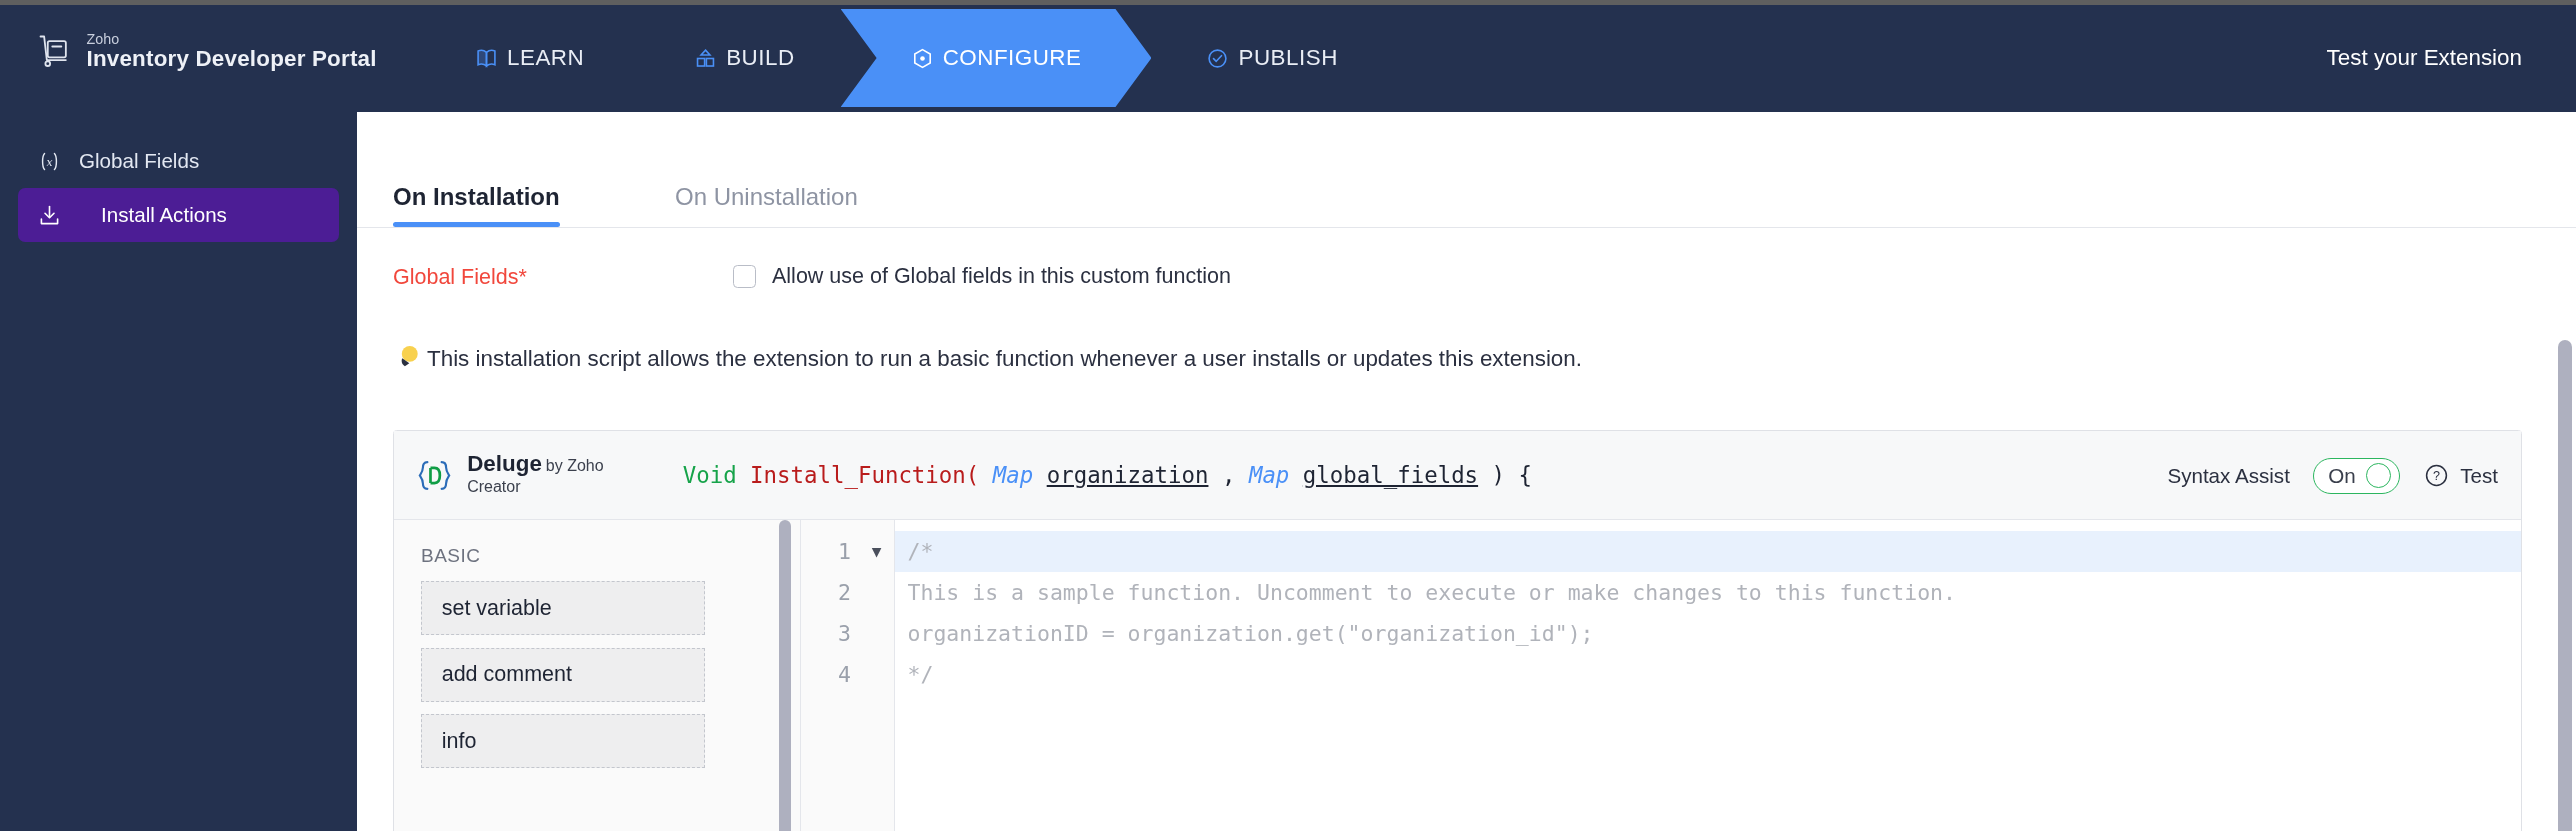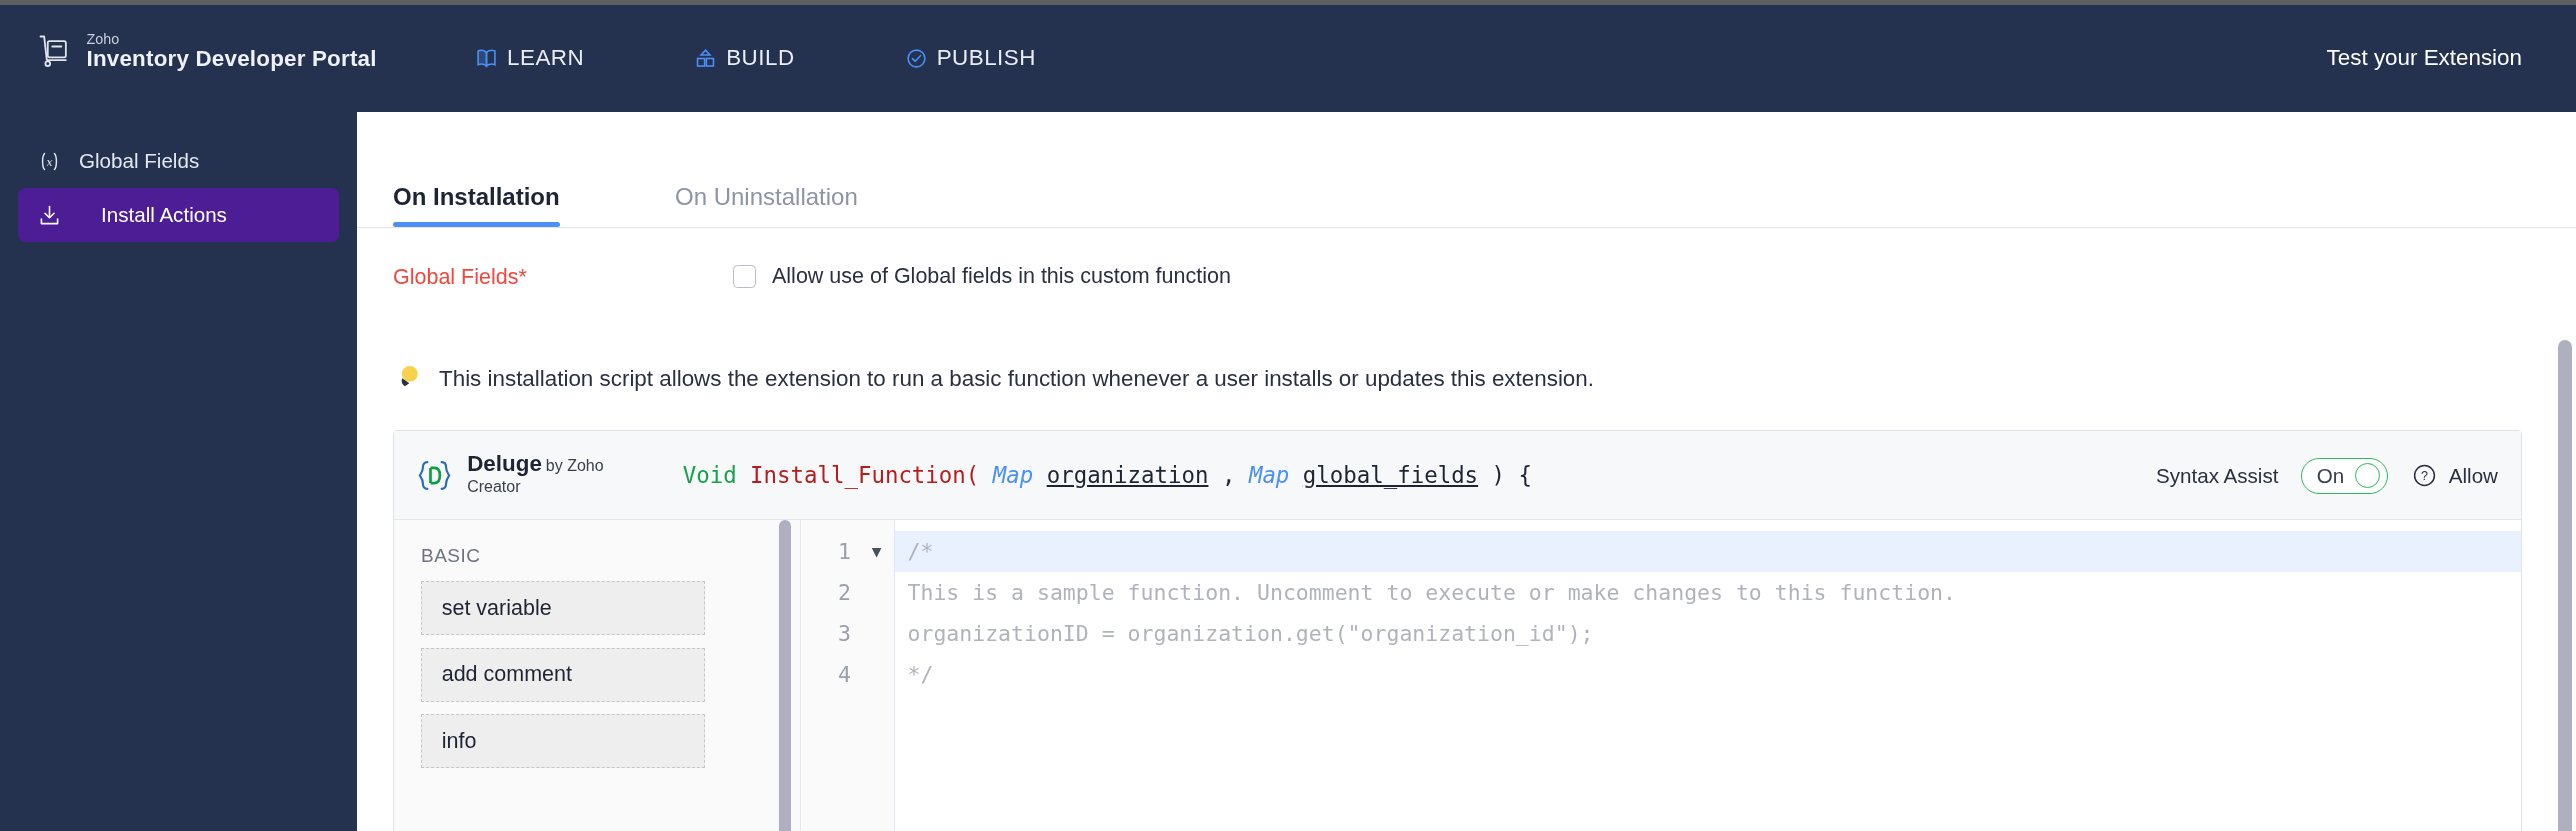--- a/index.html
+++ b/index.html
@@ -105,22 +105,22 @@
   }
   .field-label { color: #f1473c; font-size: 21.5px; width: 340px; line-height: 27px; }
   .chk-wrap { display: flex; align-items: center; gap: 16px; }
   .chk {
     width: 23px; height: 23px; border: 1.8px solid #b9bdc7; border-radius: 4.5px;
     background: #fff; cursor: pointer; flex: 0 0 23px;
   }
   .chk-label { font-size: 21.5px; color: #2b3040; }
 
   .hint {
-    position: absolute; top: 250px; left: 36px;
-    display: flex; align-items: center; gap: 16px;
+    position: absolute; top: 230px; left: 36px;
+    display: flex; align-items: center; gap: 4px;
   }
   .hint-text { font-size: 22.4px; color: #2b3040; }
 
   
   .editor {
     position: absolute; top: 318px; left: 36px;
     width: 2129px; height: 411px;
     border: 0.9px solid #dfe1e6;
     border-radius: 3.6px;
     background: #ffffff;
@@ -248,20 +248,29 @@
       <span class="nav-ico">
         <svg viewBox="0 0 26 26" width="23" height="23" fill="none" stroke="#4a90f7" stroke-width="1.8">
           <path d="M13 3.5 L18 9 L8 9 Z"></path>
           <rect x="4" y="13" width="8" height="8.5"></rect>
           <rect x="14" y="13" width="8" height="8.5"></rect>
         </svg>
       </span>
       <span>BUILD</span>
     </div>
 
+    <div class="nav-item active">
+      <span class="nav-ico">
+        <svg viewBox="0 0 26 26" width="23" height="23" fill="none" stroke="#ffffff" stroke-width="1.8">
+          <path d="M13 3 L21.7 8 L21.7 18 L13 23 L4.3 18 L4.3 8 Z"></path>
+          <circle cx="13" cy="13" r="2.6" fill="#ffffff" stroke="none"></circle>
+        </svg>
+      </span>
+      <span>CONFIGURE</span>
+    </div>
 
     <div class="nav-item">
       <span class="nav-ico">
         <svg viewBox="0 0 26 26" width="23" height="23" fill="none" stroke="#4a90f7" stroke-width="1.8">
           <circle cx="13" cy="13" r="9.5"></circle>
           <path d="M8.5 13.2 L11.6 16.2 L17.5 9.8" stroke-linecap="round" stroke-linejoin="round"></path>
         </svg>
       </span>
       <span>PUBLISH</span>
     </div>
@@ -354,21 +363,21 @@
           <span class="toggle-text">On</span>
           <span class="toggle-knob"></span>
         </div>
         <div class="help">
           <span class="help-ico">
             <svg viewBox="0 0 30 30" width="27" height="27" fill="none" stroke="#2b3040" stroke-width="1.7">
               <circle cx="15" cy="15" r="11"></circle>
               <text x="15" y="20" font-size="14" fill="#2b3040" stroke="none" text-anchor="middle" font-family="Liberation Sans, sans-serif">?</text>
             </svg>
           </span>
-          <span class="help-text">Allow</span>
+          <span class="help-text">Test</span>
         </div>
       </div>
     </div>
 
     <div class="editor-body">
 
       <div class="palette">
         <div class="palette-title">BASIC</div>
         <div class="block">
           <span>set variable</span>

